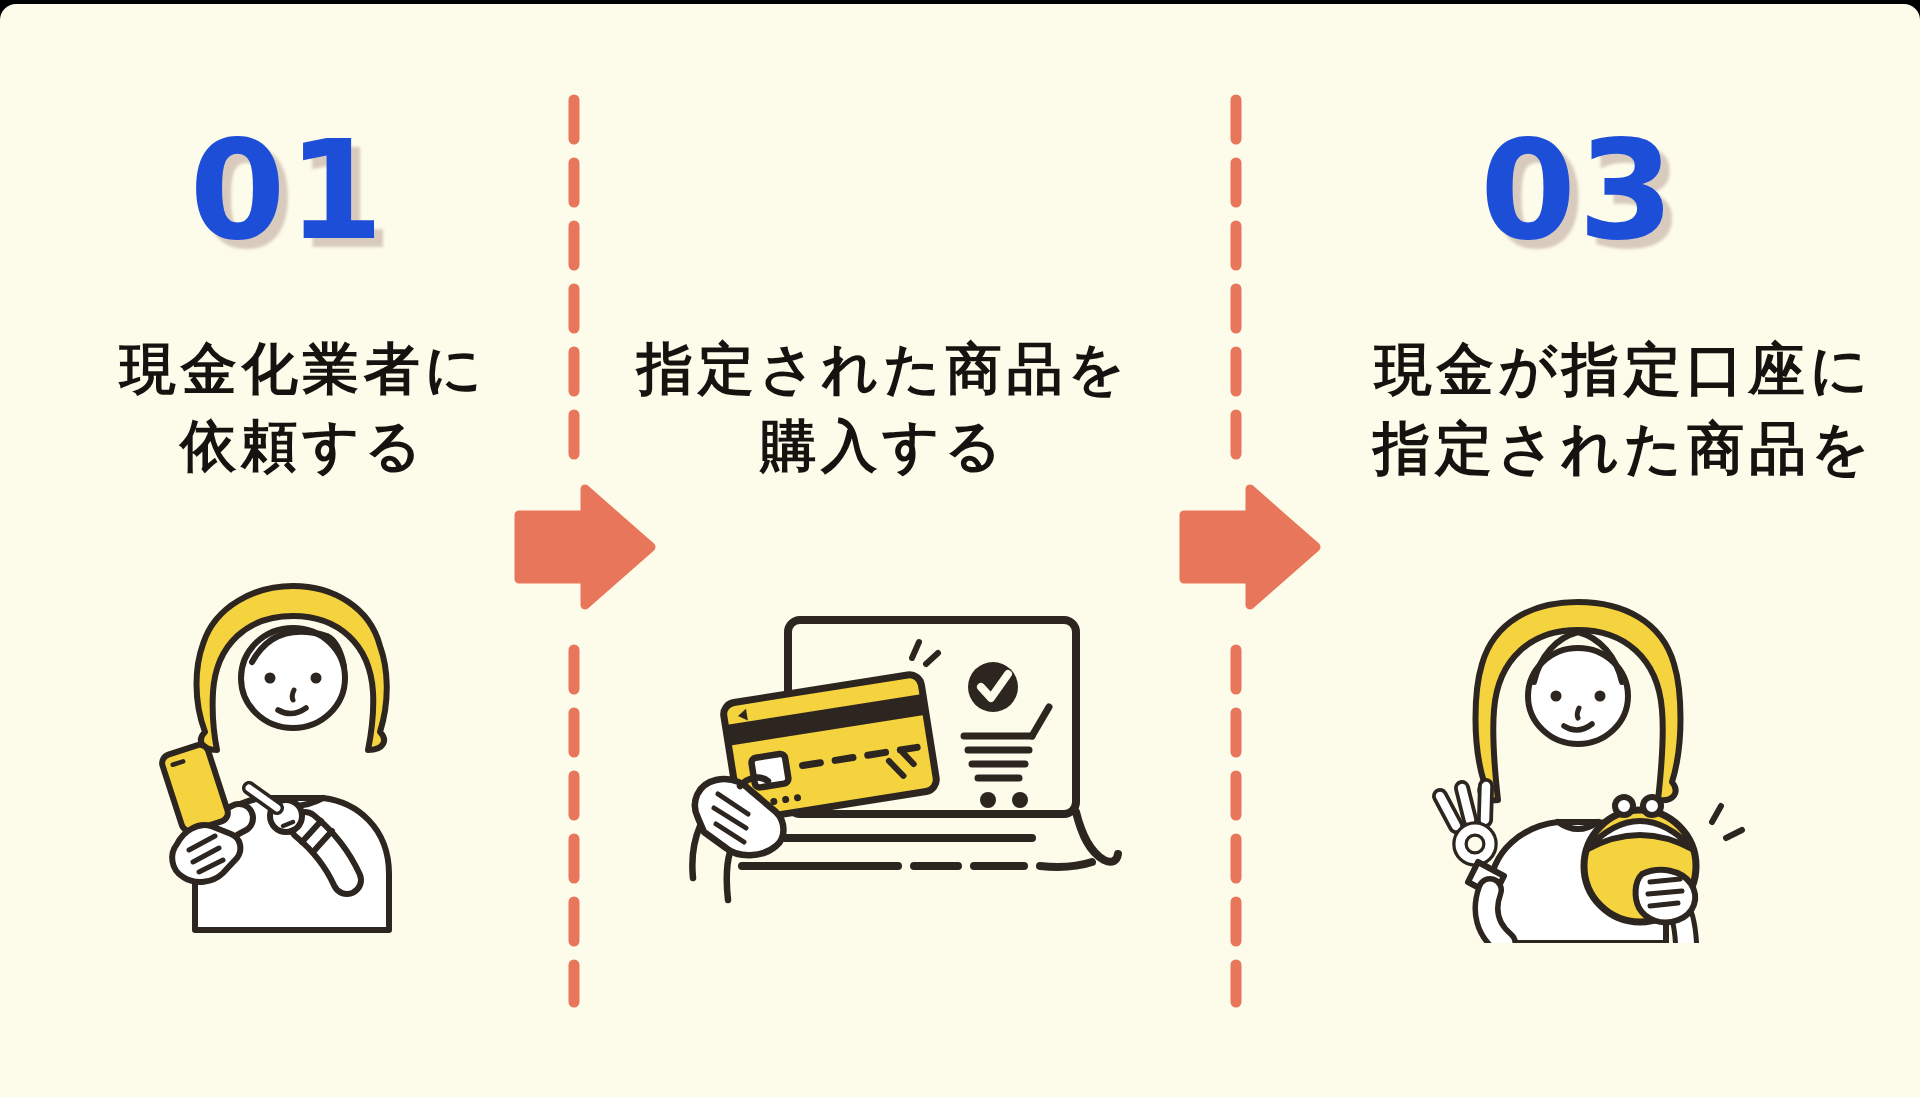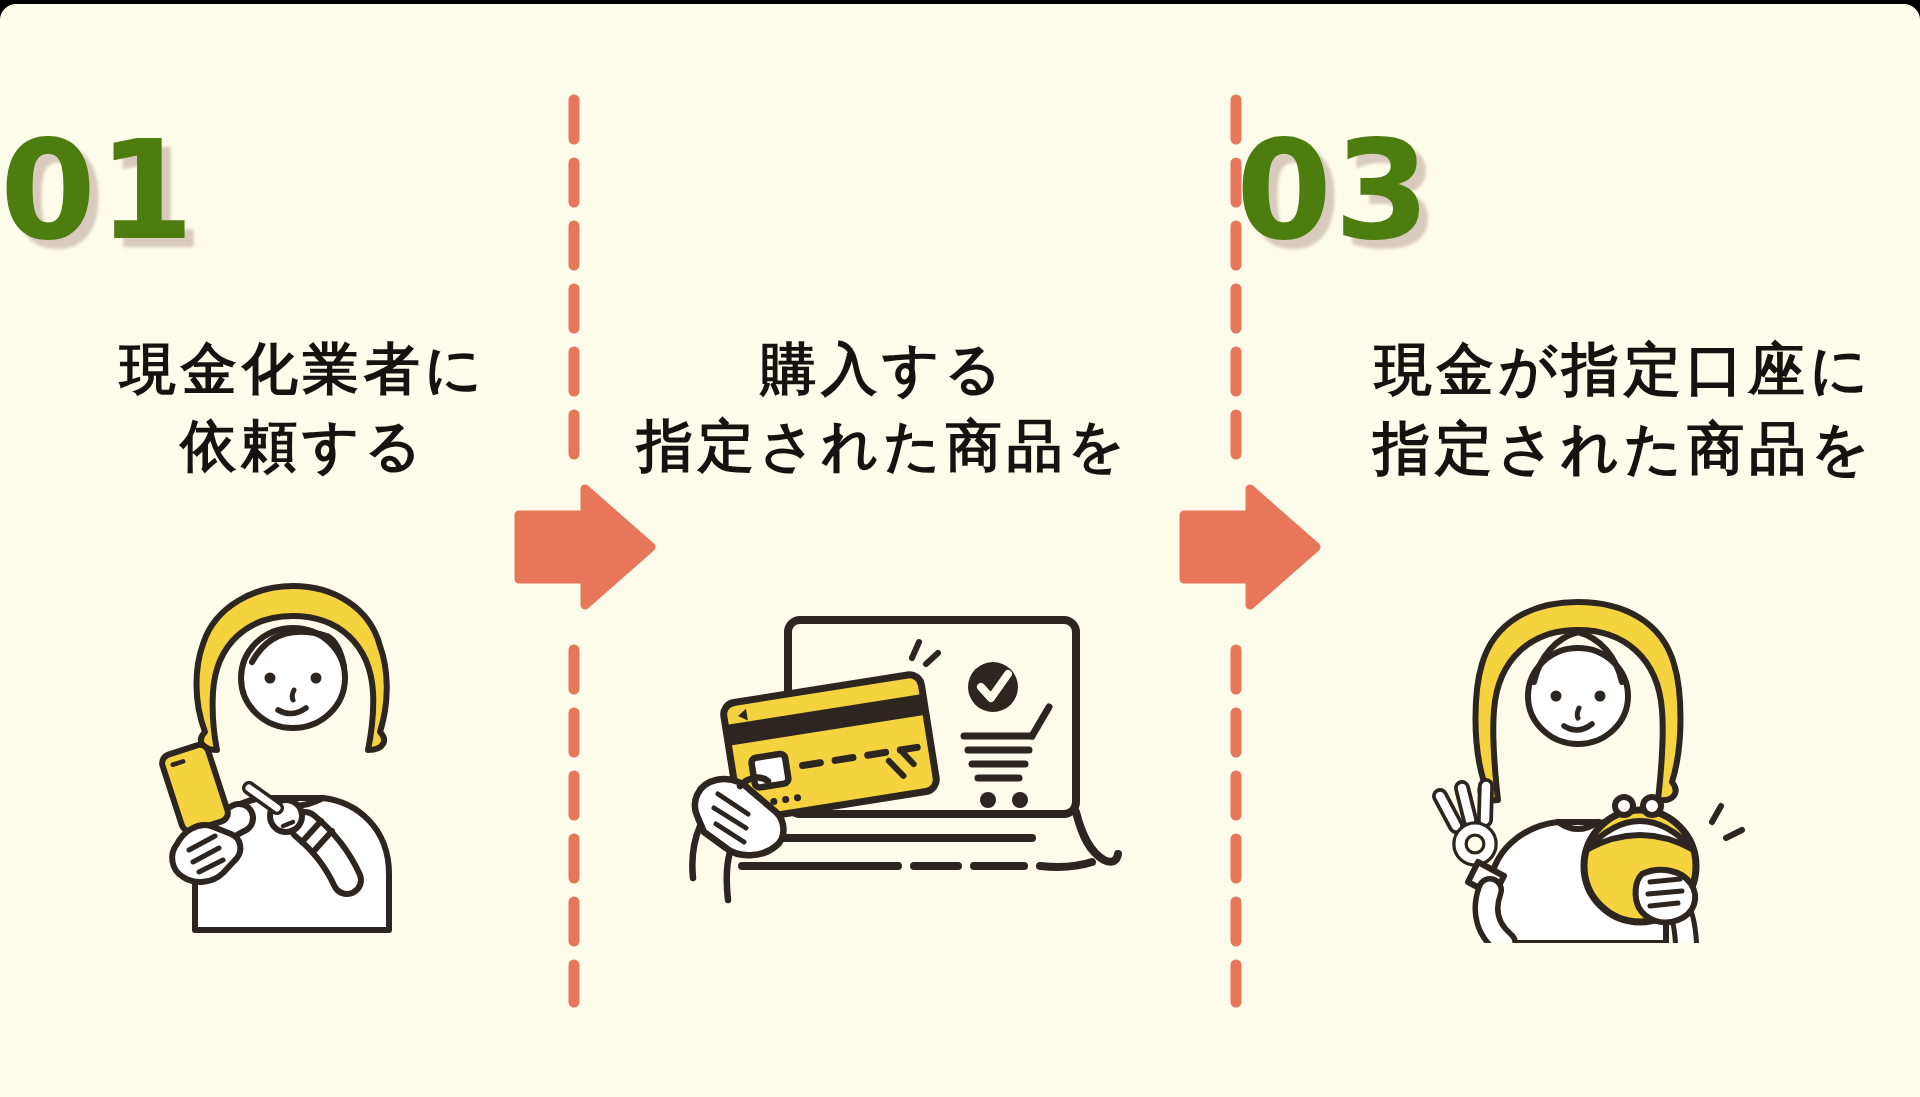--- a/index.html
+++ b/index.html
@@ -30,26 +30,26 @@
     height: 100%;
   }
   .step-1 { left: 0;     width: 575px; }
   .step-2 { left: 575px; width: 661px; }
   .step-3 { left: 1284px; width: 684px; text-decoration: underline; }
 
   .num {
     position: absolute;
     top: 118px;
     width: 100%;
-    text-align: left;
+    text-align: center;
     font-size: 138px;
     font-weight: bold;
     line-height: 1;
     letter-spacing: 2px;
-    color: #4d7c0f;
+    color: #1d4ed8;
     text-shadow: 9px 9px 3px #D8CBBE;
   }
   .step-2 .num { transform: translateX(-46px); }
   .step-3 .num { transform: translateX(-48px); }
 
   .caption {
     position: absolute;
     top: 326px;
     width: 100%;
     text-align: center;
@@ -107,22 +107,22 @@
     <section class="step step-1">
       <div class="num">01</div>
       <div class="caption">
         <span>現金化業者に</span>
         <span>依頼する</span>
       </div>
     </section>
 
     <section class="step step-2">
       <div class="caption">
+        <span>指定された商品を</span>
         <span>購入する</span>
-        <span>指定された商品を</span>
       </div>
     </section>
 
     <section class="step step-3">
       <div class="num">03</div>
       <div class="caption">
         <span>現金が指定口座に</span>
         <span>指定された商品を</span>
       </div>
     </section>

